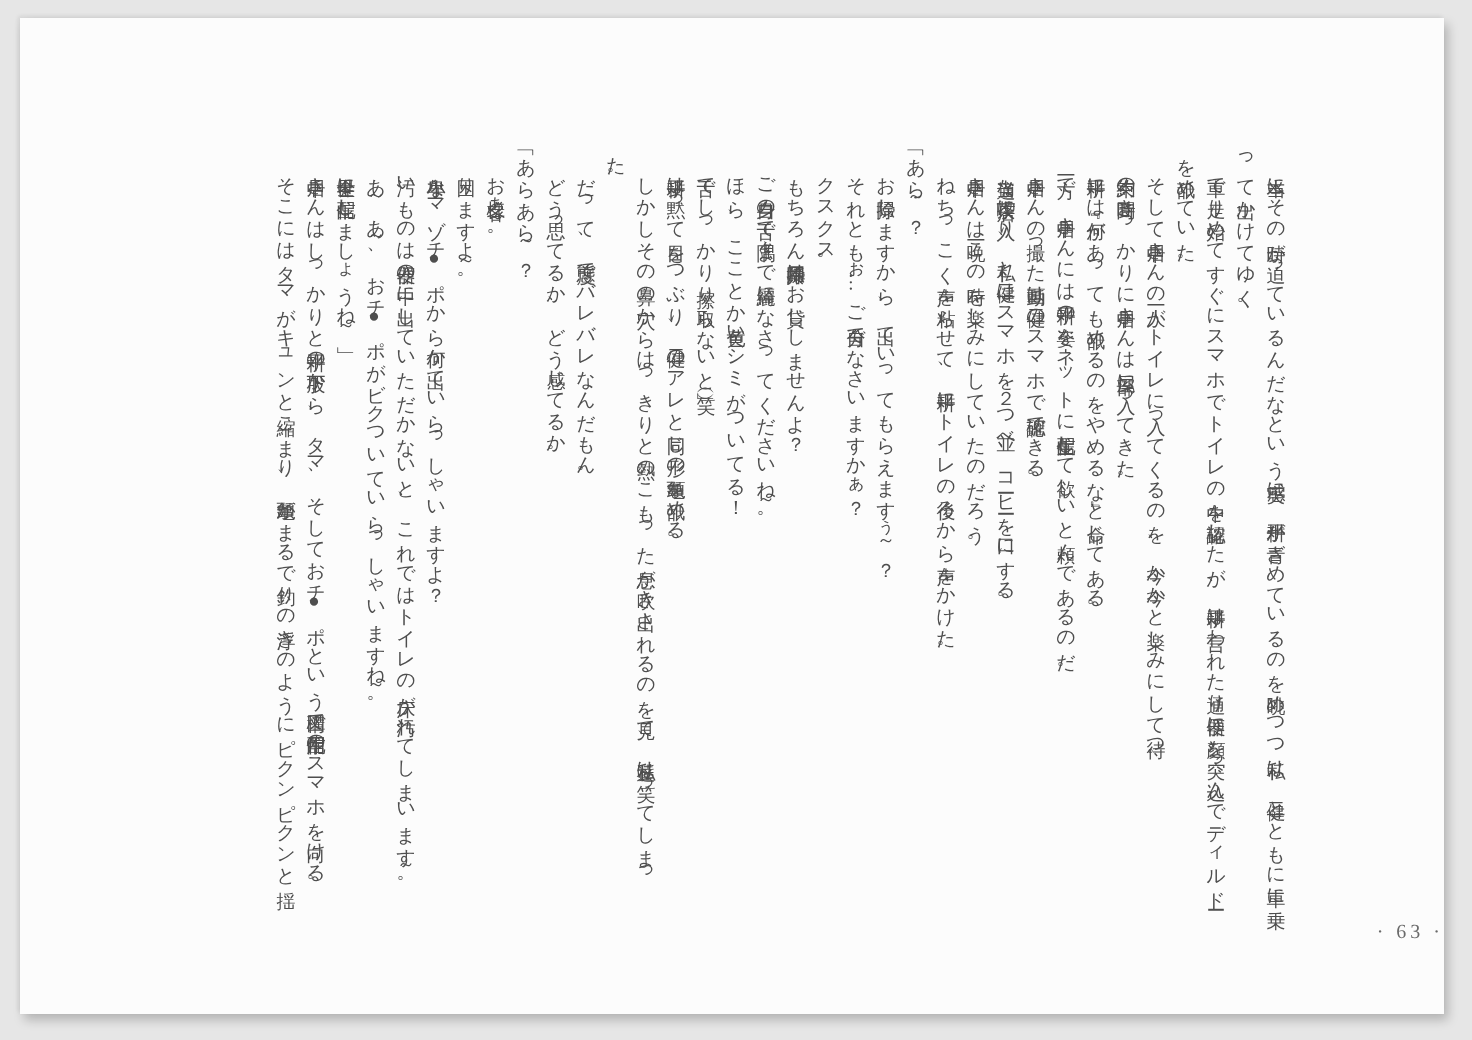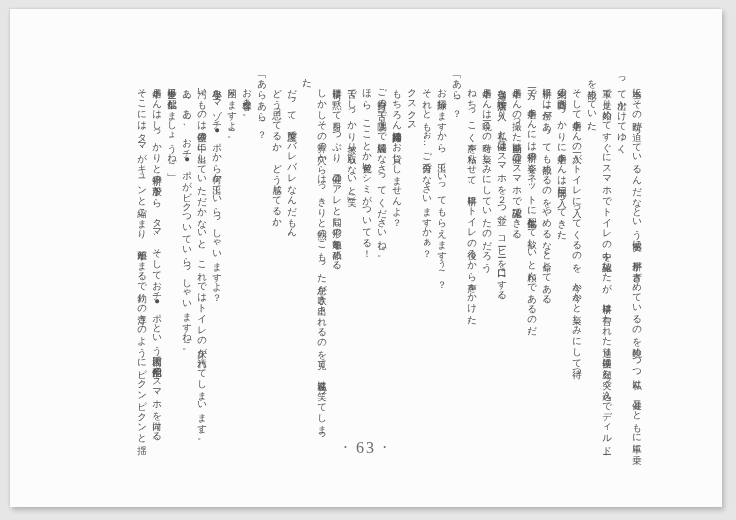--- a/index.html
+++ b/index.html
@@ -36,25 +36,25 @@
   }
   .text-block p {
     margin: 0;
     padding: 0;
   }
   .text-block p.indent {
     text-indent: 1em;
   }
   .page-number {
     position: absolute;
-    top: 430px;
+    top: 452px;
     left: 0;
     right: 0;
-    text-align: center;
-    font-size: 16px;
+    text-align: right;
+    font-size: 10px;
     letter-spacing: 2px;
     color: #6a6a6a;
   }
 </style>
 </head>
 <body>
 
 <div class="page">
   <div class="text-block" id="text-block">
       <p class="indent">本当にその時が迫っているんだなという実感に、耕平が青ざめているのを眺めつつ私は、健二とともに車に乗って出かけてゆく。</p>

